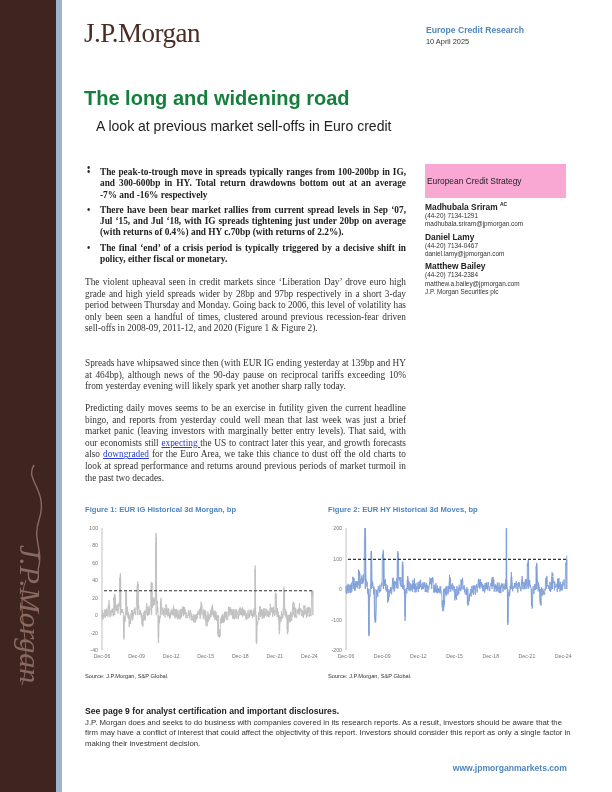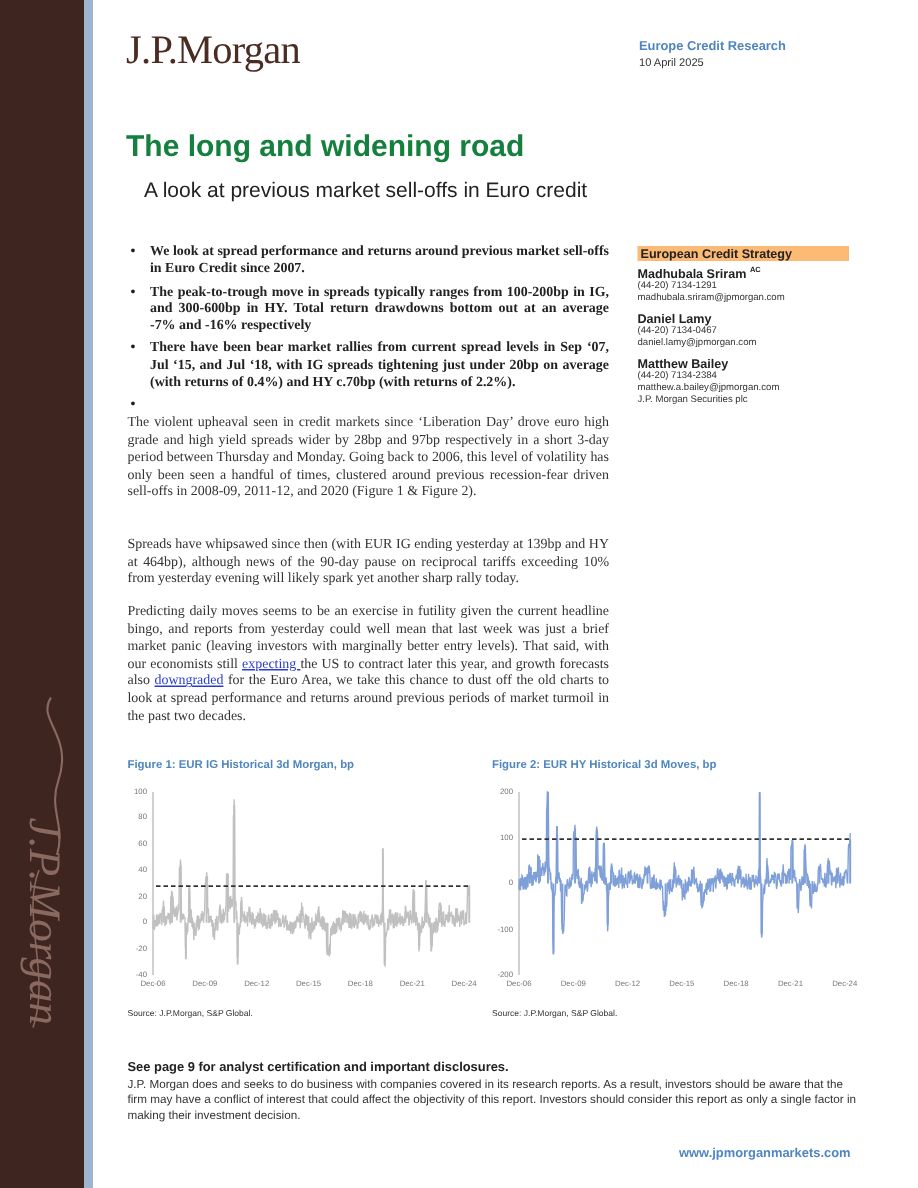--- a/index.html
+++ b/index.html
@@ -12,21 +12,21 @@
   .hdr-series{font-size:8.6px;font-weight:bold;color:#4f86bf;}
   .hdr-date{font-size:7.4px;color:#333;margin-top:2px;}
   .title{position:absolute;left:84px;top:87px;font-size:20px;font-weight:bold;color:#15803d;}
   .subtitle{position:absolute;left:84px;top:118px;font-size:14px;color:#222;margin-left:12px;}
   .bullets{position:absolute;left:85px;top:163px;width:321px;margin:0;padding:0;list-style:none;}
   .bullets li{position:relative;padding-left:15px;font-family:"Liberation Serif",serif;font-weight:bold;font-size:9.3px;line-height:11.3px;color:#222;margin-bottom:4px;text-align:justify;}
   .bullets li .dot{position:absolute;left:2px;top:0;}
   .body{position:absolute;left:85px;width:321px;font-family:"Liberation Serif",serif;font-size:9.3px;line-height:11.6px;color:#333;text-align:justify;margin:0;}
   .body a{color:#2a3ccf;text-decoration:underline;}
   .sb{position:absolute;left:425px;top:164px;width:141px;}
-  .sb-head{background:#fdba74;font-size:8.4px;font-weight:bold;color:#222;padding:0 2px;}
+  .sb-head{background:#f9a8d4;font-size:8.4px;font-weight:normal;color:#222;padding:12px 2px;}
   .an-name{font-size:8.4px;font-weight:bold;color:#222;margin-top:3px;}
   .an-name sup{font-size:5px;}
   .an-line{font-size:6.4px;color:#333;line-height:8.4px;}
   .fig{position:absolute;top:505px;}
   .fig-title{font-size:7.6px;font-weight:bold;color:#4f86bf;}
   .fig-src{position:absolute;font-size:5.7px;color:#333;}
   .chart{position:absolute;}
   .ytick{position:absolute;font-size:5.2px;color:#777;text-align:right;width:18px;}
   .xtick{position:absolute;font-size:5.2px;color:#777;width:30px;text-align:center;}
   .disc-title{position:absolute;left:85px;top:706px;font-size:8.6px;font-weight:bold;color:#222;}
@@ -47,24 +47,24 @@
 <div class="logo">J.P.Morgan</div>
 <div class="hdr-right">
   <div class="hdr-series">Europe Credit Research</div>
   <div class="hdr-date">10 April 2025</div>
 </div>
 
 <div class="title">The long and widening road</div>
 <div class="subtitle">A look at previous market sell-offs in Euro credit</div>
 
 <ul class="bullets">
-  <li><span class="dot">•</span><span>We look at spread performance and returns around previous market sell-offs in Euro Credit since 2007.</span></li>
+  <li><span class="dot">•</span></li>
   <li><span class="dot">•</span><span>The peak-to-trough move in spreads typically ranges from 100-200bp in IG, and 300-600bp in HY. Total return drawdowns bottom out at an average -7% and -16% respectively</span></li>
   <li><span class="dot">•</span><span>There have been bear market rallies from current spread levels in Sep ‘07, Jul ‘15, and Jul ‘18, with IG spreads tightening just under 20bp on average (with returns of 0.4%) and HY c.70bp (with returns of 2.2%).</span></li>
-  <li><span class="dot">•</span></li>
+  <li><span class="dot">•</span><span>The final ‘end’ of a crisis period is typically triggered by a decisive shift in policy, either fiscal or monetary.</span></li>
 </ul>
 
 <p class="body" style="top:277px;">The violent upheaval seen in credit markets since ‘Liberation Day’ drove euro high grade and high yield spreads wider by 28bp and 97bp respectively in a short 3-day period between Thursday and Monday. Going back to 2006, this level of volatility has only been seen a handful of times, clustered around previous recession-fear driven sell-offs in 2008-09, 2011-12, and 2020 (Figure 1 &amp; Figure 2).</p>
 <p class="body" style="top:358px;">Spreads have whipsawed since then (with EUR IG ending yesterday at 139bp and HY at 464bp), although news of the 90-day pause on reciprocal tariffs exceeding 10% from yesterday evening will likely spark yet another sharp rally today.</p>
 <p class="body" style="top:403px;"><span>Predicting daily moves seems to be an exercise in futility given the current headline bingo, and reports from yesterday could well mean that last week was just a brief market panic (leaving investors with marginally better entry levels). That said, with our economists still </span><a href="#">expecting </a><span>the US to contract later this year, and growth forecasts also </span><a href="#">downgraded</a><span> for the Euro Area, we take this chance to dust off the old charts to look at spread performance and returns around previous periods of market turmoil in the past two decades.</span></p>
 
 <div class="sb">
   <div class="sb-head">European Credit Strategy</div>
   <div class="an-name"><span>Madhubala Sriram</span> <sup>AC</sup></div>
   <div class="an-line">(44-20) 7134-1291</div>

